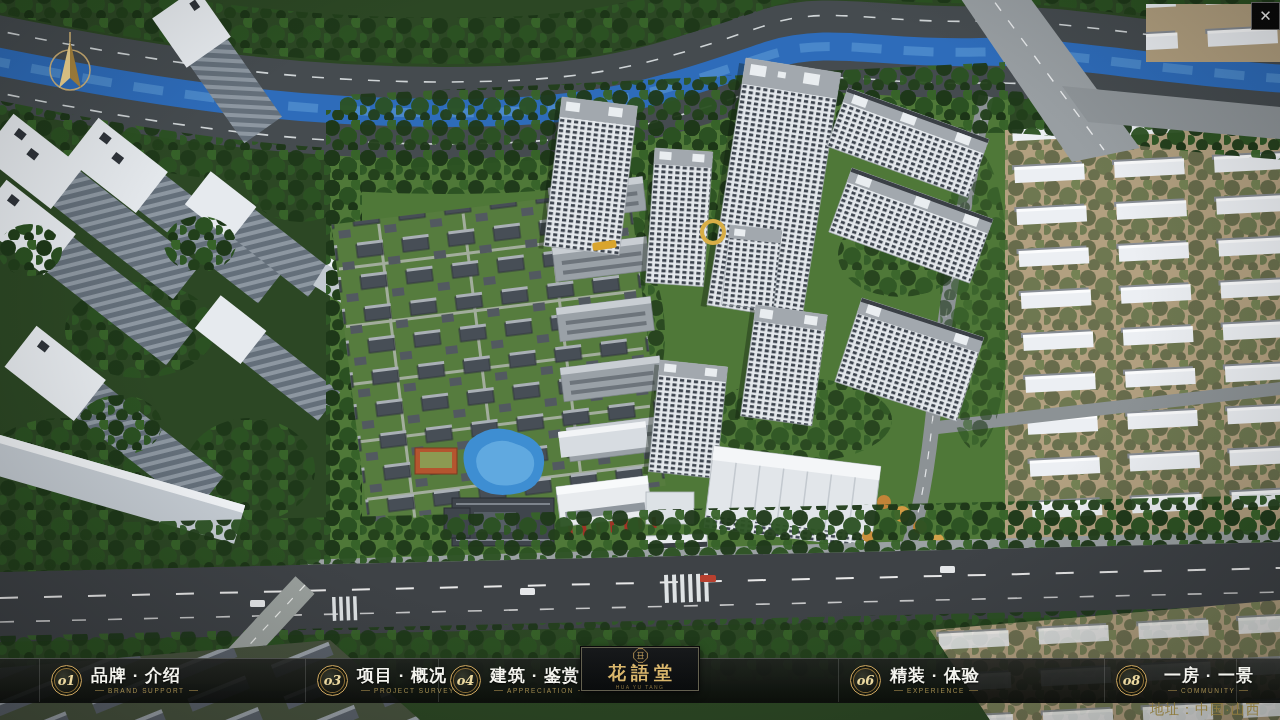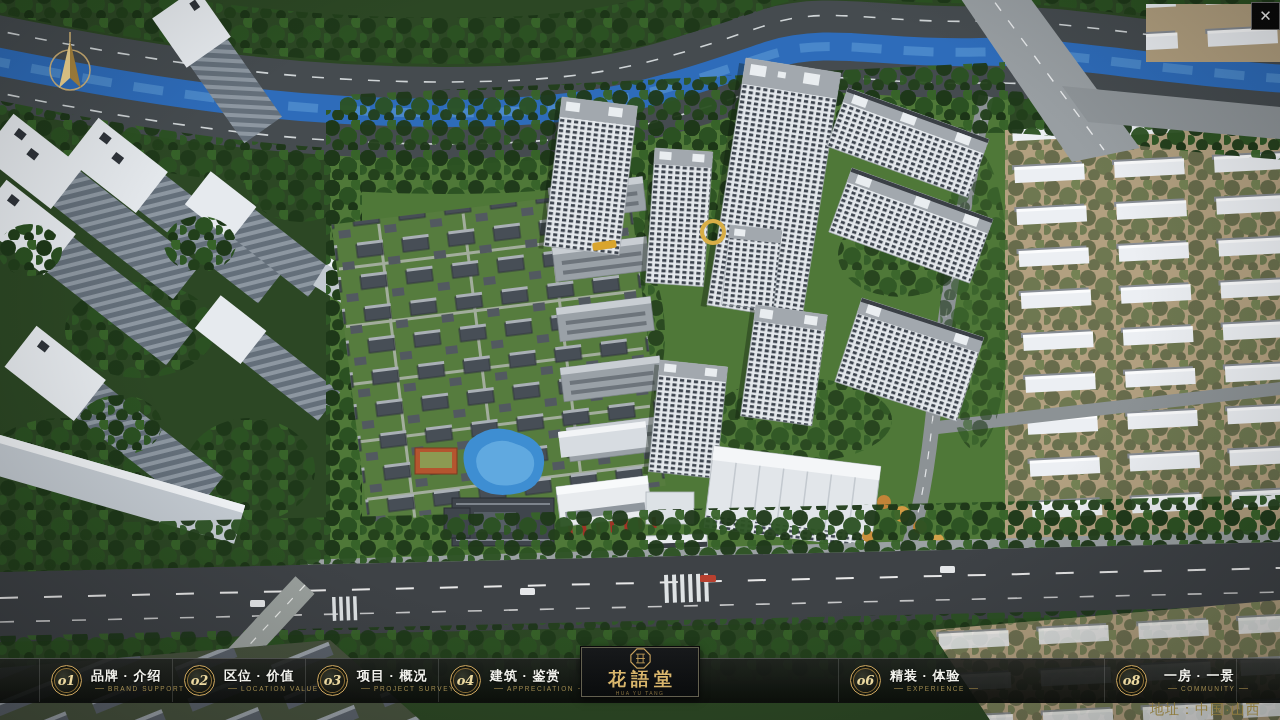--- a/index.html
+++ b/index.html
@@ -25,28 +25,28 @@
     border-top:1px solid rgba(255,255,255,.26);border-bottom:1px solid rgba(0,0,0,.55);}
   .nav-item{position:absolute;top:0;height:100%;width:133px;display:flex;align-items:center;
     border-left:1px solid rgba(255,255,255,.14);box-sizing:border-box;cursor:pointer;}
   .nav-item.last{border-right:1px solid rgba(255,255,255,.14);gap:8px;}
   .badge{width:29px;height:29px;margin-left:11px;border-radius:50%;flex:none;
     border:1px solid #c9a35e;box-shadow:inset 0 0 0 2px #15170f, inset 0 0 0 3px #8f7138;
     background:radial-gradient(circle at 40% 35%,#34372b,#0e100d 75%);
     color:#ecd9a0;font:italic bold 13px "DejaVu Serif",serif;
     display:flex;align-items:center;justify-content:center;}
   .nav-text{margin-left:9px;display:flex;flex-direction:column;}
-  .zh{font-size:13px;font-weight:bold;color:#f3f3ee;letter-spacing:1px;line-height:1.05;white-space:nowrap;
+  .zh{font-size:17px;font-weight:bold;color:#f3f3ee;letter-spacing:1px;line-height:1.05;white-space:nowrap;
     text-shadow:0 1px 2px rgba(0,0,0,.8);}
   .en{font-size:6.5px;color:#a28c50;letter-spacing:1.6px;margin-top:3px;white-space:nowrap;
     display:flex;align-items:center;}
   .en::before,.en::after{content:"";display:inline-block;width:9px;height:1px;background:#6b5c35;margin:0 4px;}
 
   
-  .logo-panel{position:absolute;left:581px;top:-12px;width:118px;height:50px;z-index:2;
+  .logo-panel{position:absolute;left:581px;top:-12px;width:118px;height:44px;z-index:2;
     background:linear-gradient(180deg,#17191b,#0a0c0d);
     border:1px solid #63604f;box-shadow:0 0 0 1px #090909,0 2px 8px rgba(0,0,0,.65);
     box-sizing:border-box;display:flex;flex-direction:column;align-items:center;justify-content:center;
     cursor:pointer;}
   .seal{width:23px;height:23px;margin-bottom:1px;}
   .logo-name{font-family:"DejaVu Serif",serif;font-size:18px;font-weight:bold;color:#d9b66c;
     letter-spacing:5px;text-indent:5px;line-height:1;}
   .logo-sub{font-size:5px;color:#8a7340;letter-spacing:1.4px;margin-top:2px;}
 
   
@@ -389,27 +389,20 @@
 
   <div class="navbar">
 
     <div class="nav-item" style="left:39px">
       <span class="badge">o1</span>
       <span class="nav-text">
           <span class="zh">品牌 · 介绍</span>
           <span class="en">BRAND SUPPORT</span>
         </span>
     </div>
-    <div class="nav-item" style="left:172px">
-      <span class="badge">o2</span>
-      <span class="nav-text">
-          <span class="zh">区位 · 价值</span>
-          <span class="en">LOCATION VALUE</span>
-        </span>
-    </div>
     <div class="nav-item" style="left:305px">
       <span class="badge">o3</span>
       <span class="nav-text">
           <span class="zh">项目 · 概况</span>
           <span class="en">PROJECT SURVEY</span>
         </span>
     </div>
     <div class="nav-item" style="left:438px">
       <span class="badge">o4</span>
       <span class="nav-text">

